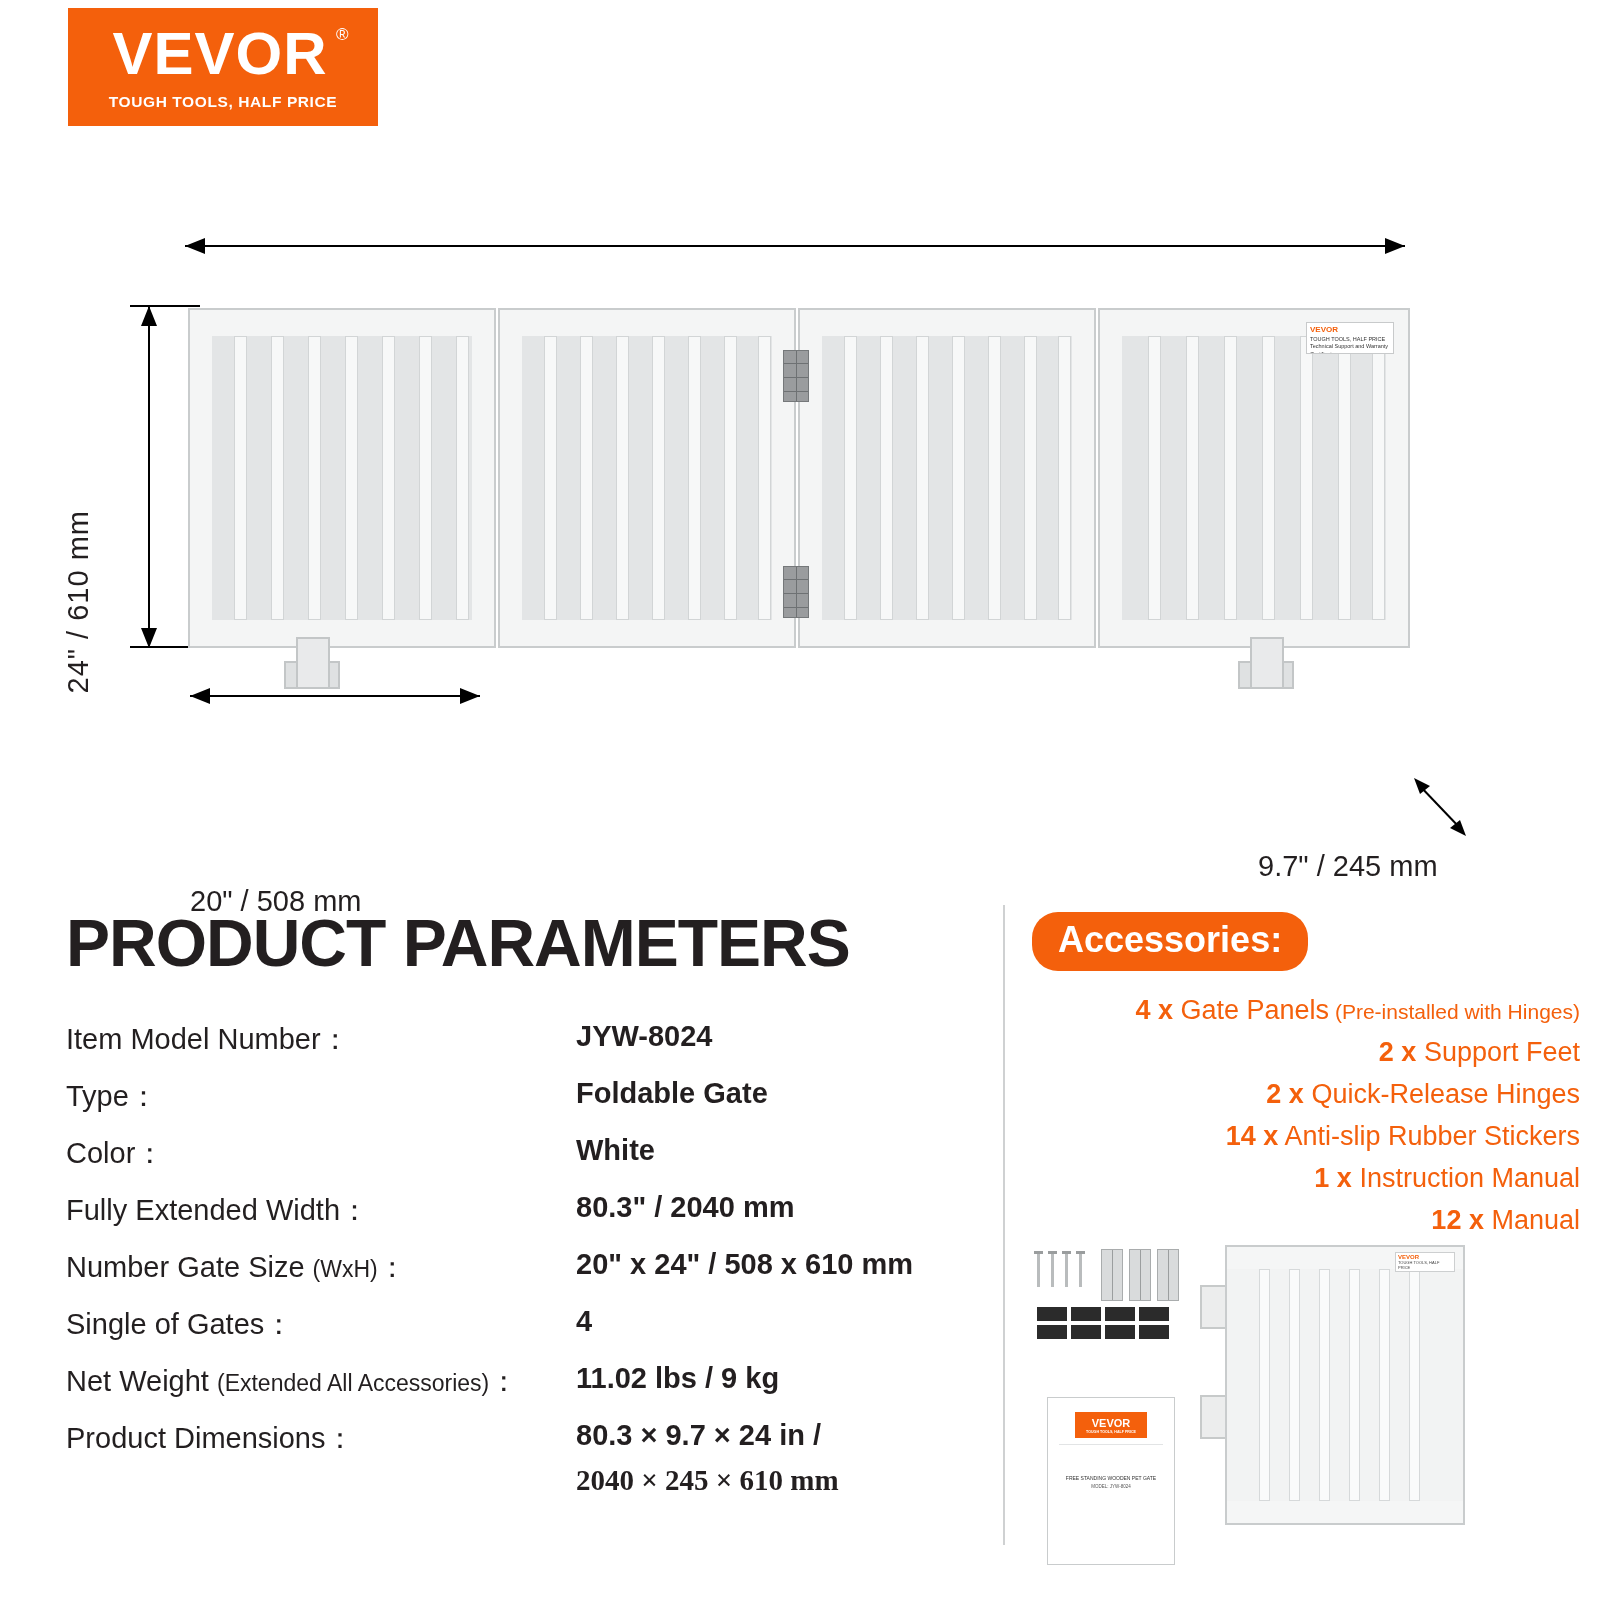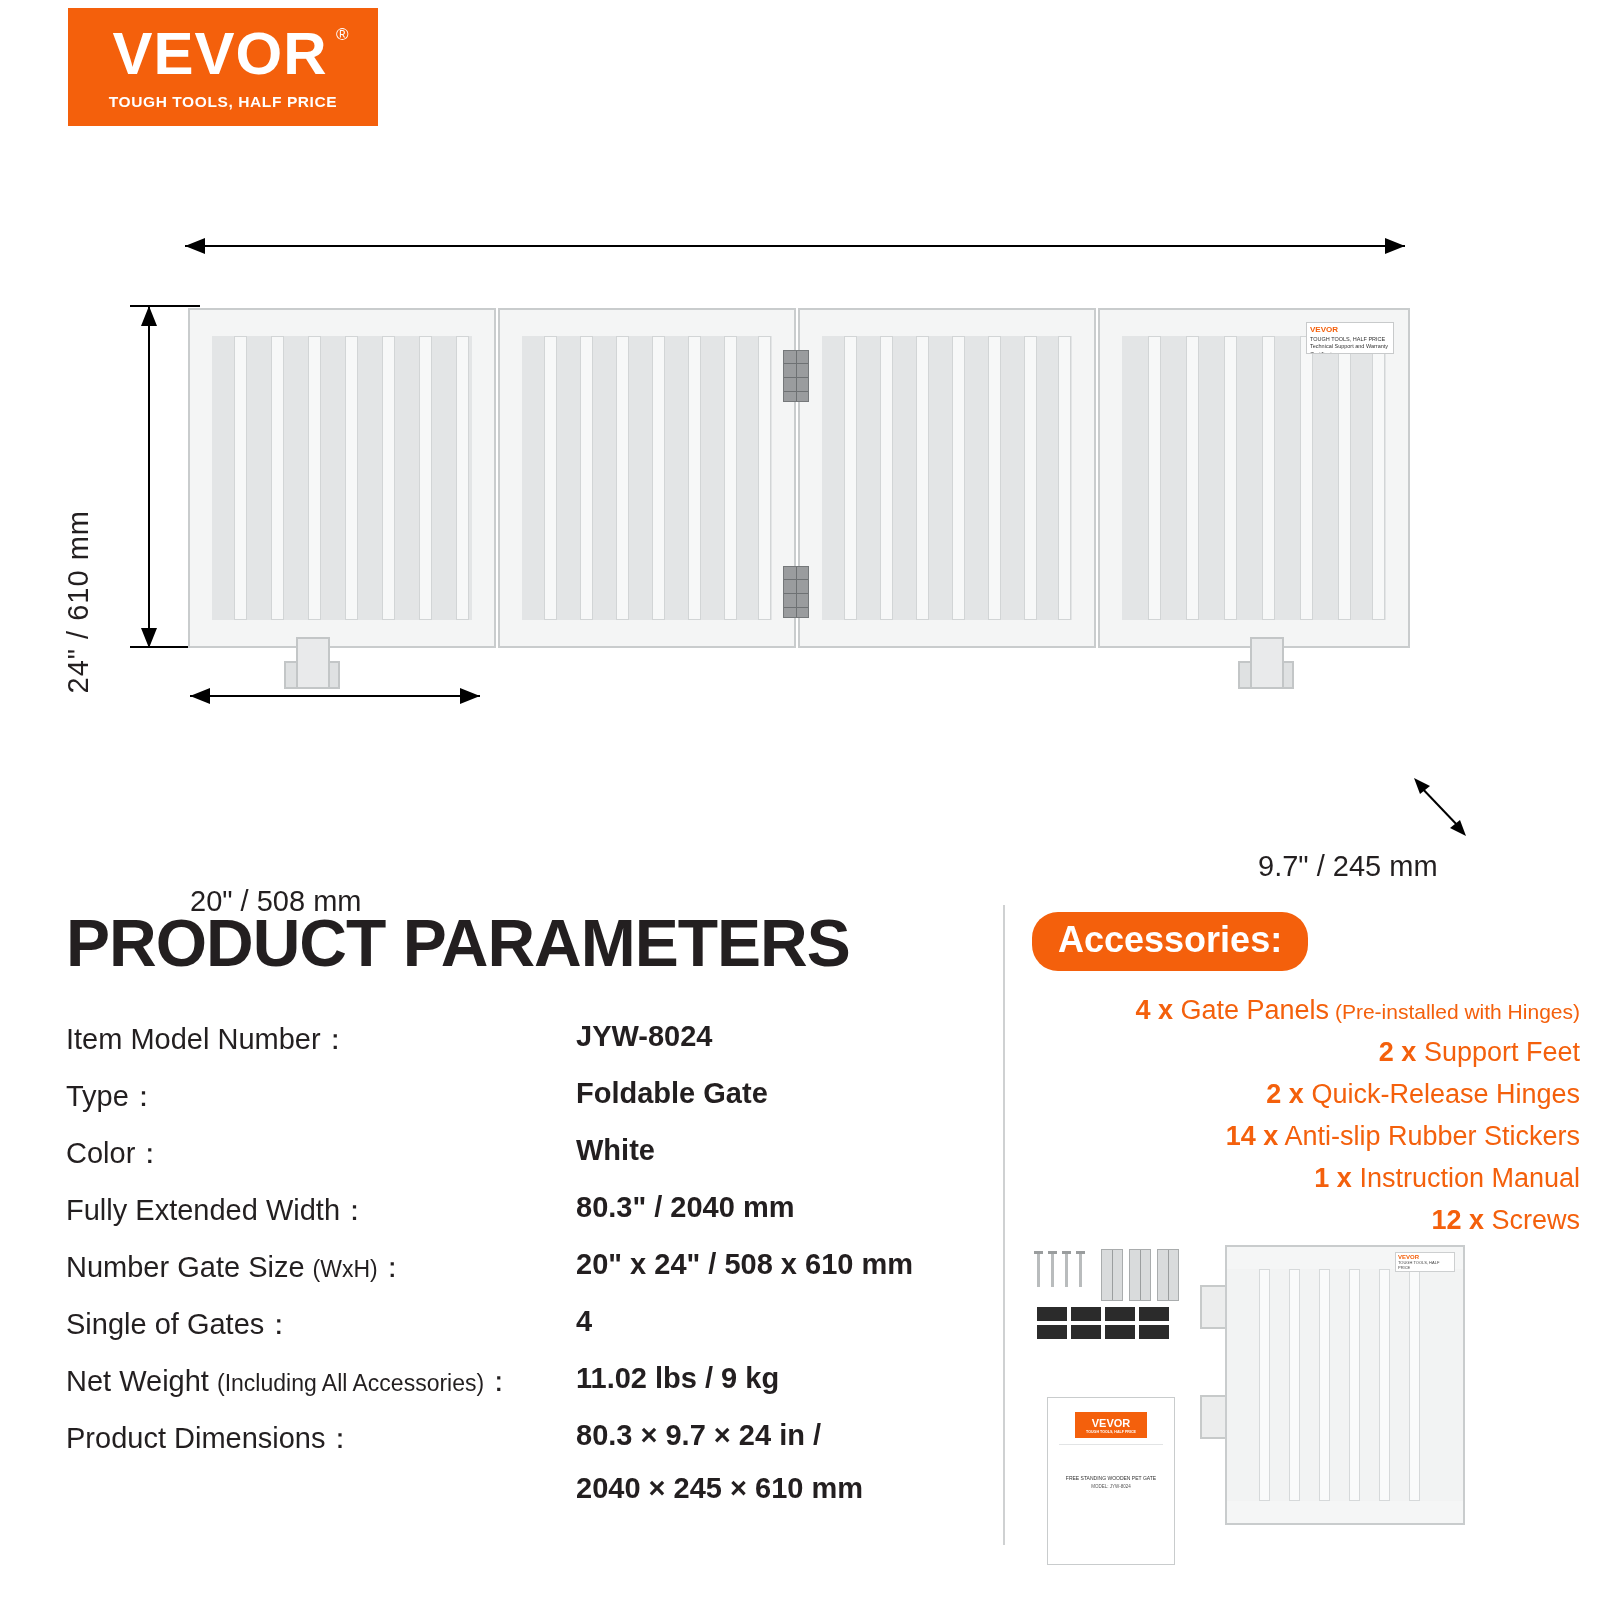--- a/index.html
+++ b/index.html
@@ -114,21 +114,21 @@
   
   .params-title{
     position:absolute;left:66px;top:905px;font-size:66px;font-weight:bold;
     letter-spacing:-1px;color:#231f20;
   }
   .param-table{position:absolute;left:66px;top:1020px;width:900px;font-size:29px;}
   .prow{display:flex;margin-bottom:17px;align-items:flex-start;}
   .pkey{width:510px;color:#231f20;}
   .pkey .small{font-size:23px;}
   .pval{font-weight:bold;}
-  .pval .l2{display:block;margin-top:20px;}
+  .pval .l2{display:block;margin-top:12px;font-family:Liberation Serif, serif;}
 
   
   .acc-divider{position:absolute;left:1003px;top:905px;width:2px;height:640px;background:#cfd1d2;}
   .acc-badge{
     position:absolute;left:1032px;top:912px;
     background:#f4600c;color:#fff;border-radius:26px;
     padding:7px 26px 10px 26px;font-size:36px;font-weight:bold;
   }
   .acc-list{position:absolute;left:1040px;top:995px;width:540px;font-size:27px;color:#f4600c;text-align:right;}
   .acc-item{margin-bottom:11px;white-space:nowrap;}
@@ -314,21 +314,21 @@
     <div class="pkey"><span>Number Gate Size </span><span class="small">(WxH)</span><span>：</span></div>
     <div class="pval"><span>20" x 24" / 508 x 610 mm</span></div>
   </div>
 
   <div class="prow">
     <div class="pkey"><span>Single of Gates</span><span>：</span></div>
     <div class="pval"><span>4</span></div>
   </div>
 
   <div class="prow">
-    <div class="pkey"><span>Net Weight </span><span class="small">(Including All Accessories)</span><span>：</span></div>
+    <div class="pkey"><span>Net Weight </span><span class="small">(Extended All Accessories)</span><span>：</span></div>
     <div class="pval"><span>11.02 lbs / 9 kg</span></div>
   </div>
 
   <div class="prow">
     <div class="pkey"><span>Product Dimensions</span><span>：</span></div>
     <div class="pval">
       <span>80.3 × 9.7 × 24 in /</span>
       <span class="l2">2040 × 245 × 610 mm</span>
     </div>
   </div>
@@ -354,21 +354,21 @@
   <div class="acc-item">
     <b>14 x</b>
     <span>Anti-slip Rubber Stickers</span>
   </div>
   <div class="acc-item">
     <b>1 x</b>
     <span>Instruction Manual</span>
   </div>
   <div class="acc-item">
     <b>12 x</b>
-    <span>Screws</span>
+    <span>Manual</span>
   </div>
 </div>
 
 <div class="acc-img">
 
   <div class="screw" style="left:12px;top:8px;height:34px;"></div>
   <div class="screw-head" style="left:9px;top:6px;"></div>
   <div class="screw" style="left:26px;top:8px;height:34px;"></div>
   <div class="screw-head" style="left:23px;top:6px;"></div>
   <div class="screw" style="left:40px;top:8px;height:34px;"></div>

